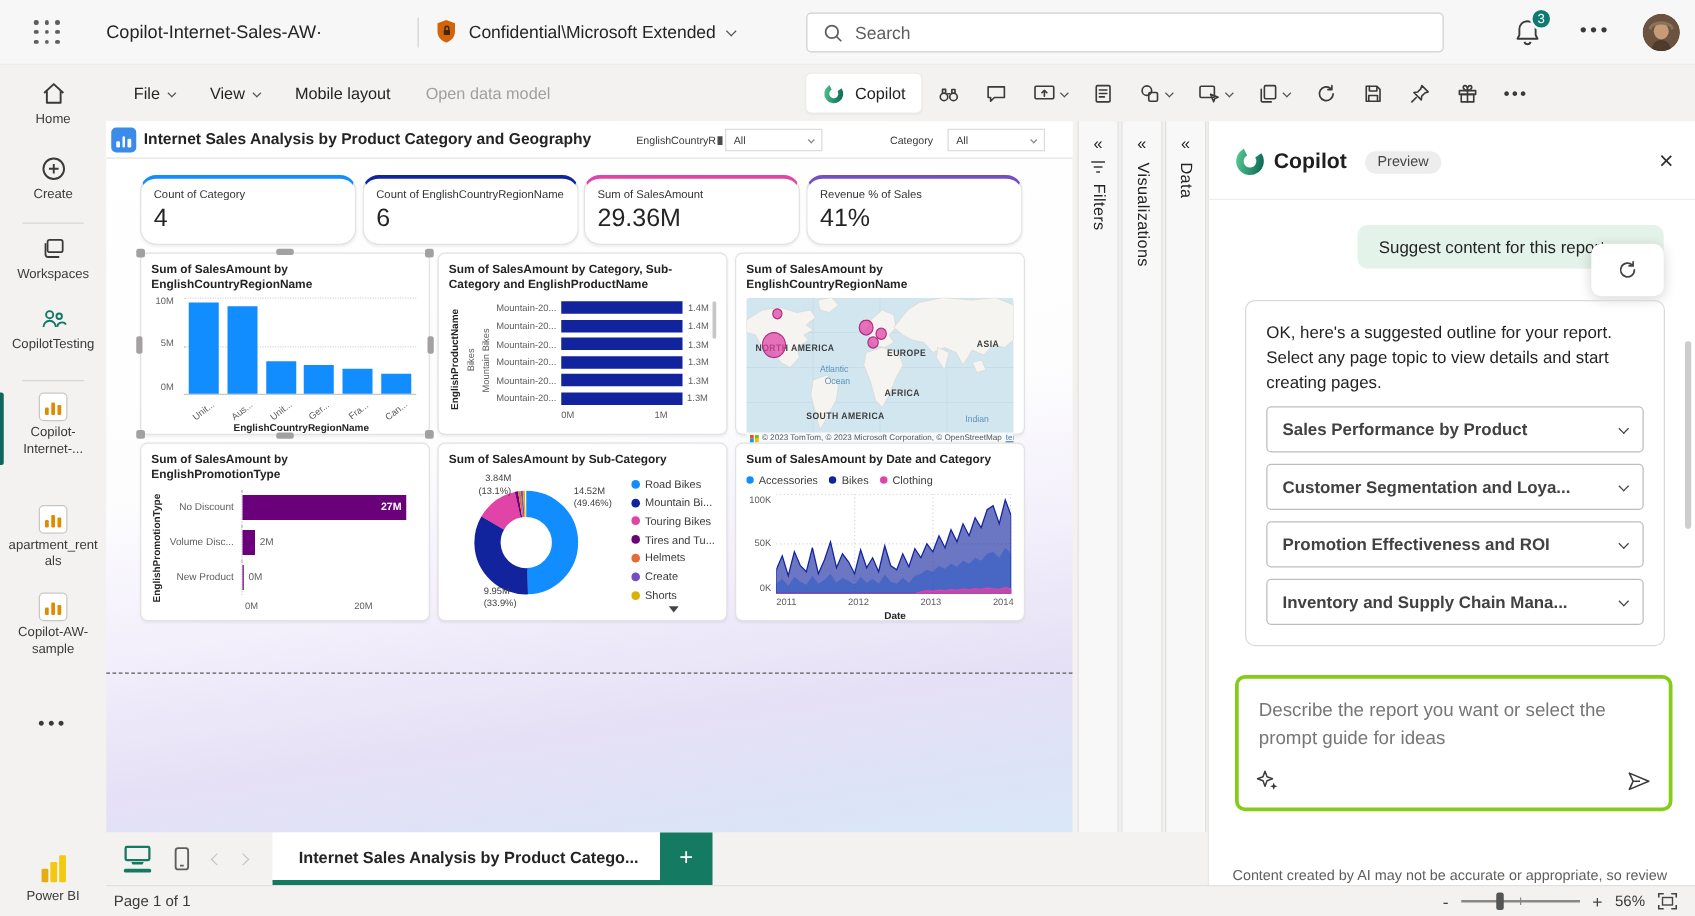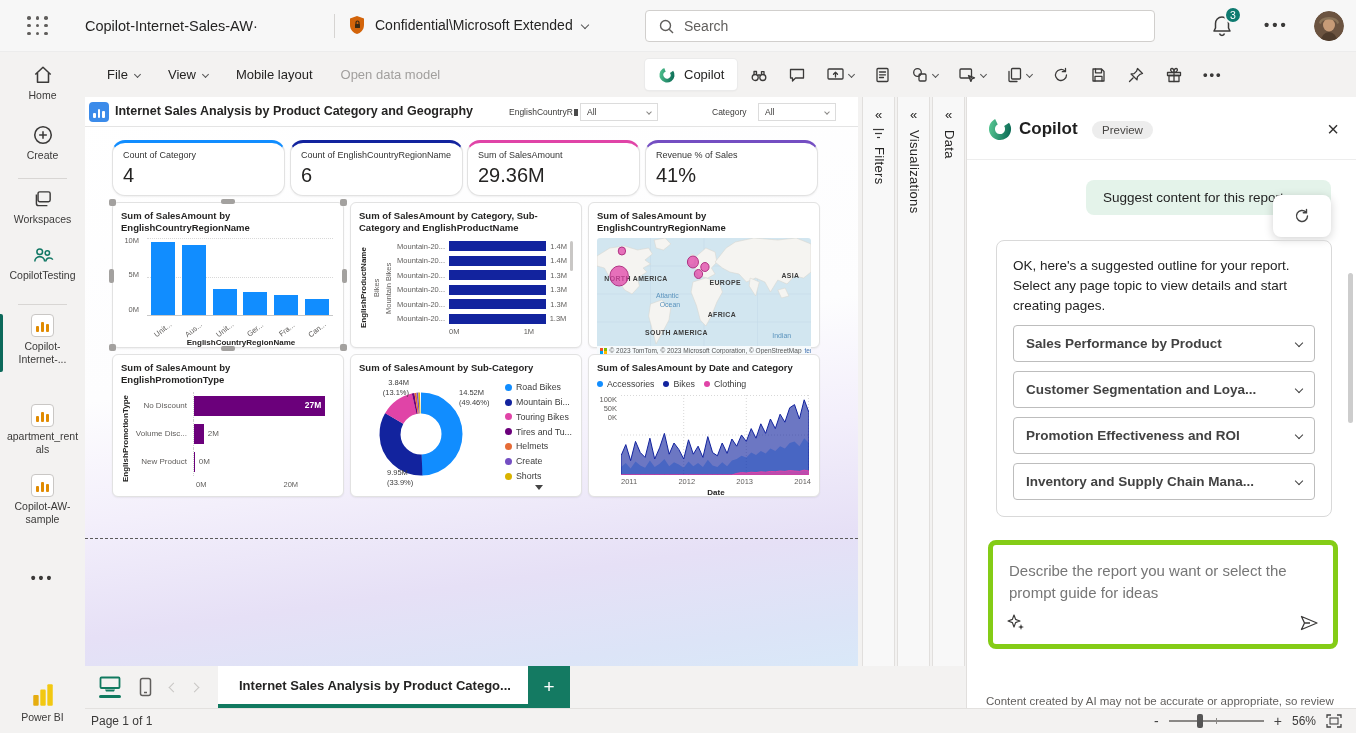--- a/index.html
+++ b/index.html
@@ -107,21 +107,21 @@
 .co1{left:100px;top:12px}
 .co2{left:28px;top:92px}
 .lg{flex:1;padding-top:4px}
 .lgitem{display:flex;align-items:center;gap:4px;height:14.8px;font-size:8.8px;color:#3b3b3b;white-space:nowrap;overflow:hidden}
 .lgdot{width:7px;height:7px;border-radius:50%;flex:0 0 auto}
 .lgarrow{width:0;height:0;border-left:4px solid transparent;border-right:4px solid transparent;border-top:5px solid #444;margin:2px 0 0 30px}
 
 .c6legend{display:flex;gap:9px;margin-top:3px;font-size:8.3px;color:#3b3b3b;align-items:center}
 .c6legend .lgdot{width:6px;height:6px}
 .c6body{display:flex;margin-top:3px}
-.c6y{width:24px;height:80px;display:flex;flex-direction:column;align-items:flex-end;font-size:7.5px;color:#605e5c;padding-right:4px}
+.c6y{width:24px;height:80px;display:flex;flex-direction:column;justify-content:space-between;align-items:flex-end;font-size:7.5px;color:#605e5c;padding-right:4px}
 .c6plotcol{flex:1}
 .c6x{display:flex;justify-content:space-between;font-size:7.5px;color:#605e5c;margin-top:2px}
 .c6xlabel{text-align:center;font-size:8px;font-weight:bold;color:#252423;margin-top:2px}
 
 .pagedash{position:absolute;left:0;top:441px;width:773px;border-top:1px dashed #5a5a5a}
 
 .hd{position:absolute;background:#a3a19f;border-radius:2px;z-index:5}
 
 .strip{position:absolute;top:97px;width:33px;height:569px;background:#f8f8f8;border-left:1px solid #e1dfdd;border-right:1px solid #e1dfdd;cursor:pointer}
 .strip .exp{margin:10px auto 6px;text-align:center;font-size:13px;color:#252423}
@@ -133,21 +133,21 @@
 .cop-title{position:absolute;left:52px;top:22px;font-size:17px;font-weight:bold;color:#1f1f1f}
 .cop-badge{position:absolute;left:125px;top:24px;background:#ededed;border-radius:10px;font-size:11.5px;color:#484644;padding:3px 10px}
 .cop-close{position:absolute;left:352px;top:18px;font-size:20px;color:#323130;cursor:pointer;width:28px;height:28px;text-align:center;line-height:28px}
 .bubble{position:absolute;left:119px;top:83px;width:245px;height:35px;background:#e4f3ea;border-radius:8px;font-size:13.5px;color:#242424;line-height:35px;padding-left:17px;white-space:nowrap;overflow:hidden}
 .floatcard{position:absolute;left:306px;top:98px;width:58px;height:42px;background:#fff;border-radius:8px;box-shadow:0 2px 10px rgba(0,0,0,.18);display:flex;align-items:center;justify-content:center;cursor:pointer}
 .respcard{position:absolute;left:29px;top:143px;width:336px;height:277px;border:1px solid #d9d9d9;border-radius:8px;padding:15px 16px}
 .resp-intro{font-size:13.5px;color:#242424;line-height:1.48}
 .topic{display:flex;align-items:center;justify-content:space-between;height:37px;border:1px solid #bdbdbd;border-radius:4px;margin-top:9px;padding:0 12px;font-size:13.5px;font-weight:bold;color:#424242;cursor:pointer}
 .topic .chev{border-color:#424242}
 .cscroll{position:absolute;left:381px;top:176px;width:5px;height:150px;background:#cdcdcd;border-radius:3px}
-.inputcard{position:absolute;left:21px;top:443px;width:350px;height:109px;border:5px solid #84cc16;border-radius:8px;background:#fff;cursor:text}
+.inputcard{position:absolute;left:21px;top:443px;width:350px;height:109px;border:3px solid #84cc16;border-radius:8px;background:#fff;cursor:text}
 .ph{position:absolute;left:16px;top:15px;width:310px;font-size:15px;color:#767676;line-height:1.45}
 .sparkle{position:absolute;left:14px;bottom:12px}
 .send{position:absolute;right:14px;bottom:12px;cursor:pointer}
 .disclaimer{position:absolute;left:19px;top:596px;width:356px;font-size:11.5px;color:#605e5c;line-height:1.45}
 .disclaimer a{color:#0c695a;text-decoration:underline;font-weight:bold;cursor:pointer}
 
 .tabbar{position:absolute;left:85px;top:666px;width:881px;height:42px;background:#f3f2f1;display:flex;align-items:center}
 .viewico{margin-left:12px;width:26px;display:flex;flex-direction:column;align-items:center;cursor:pointer}
 .viewico .ul{width:22px;height:3px;background:#117a60;border-radius:2px;margin-top:2px}
 .phoneico{margin-left:16px;cursor:pointer}

